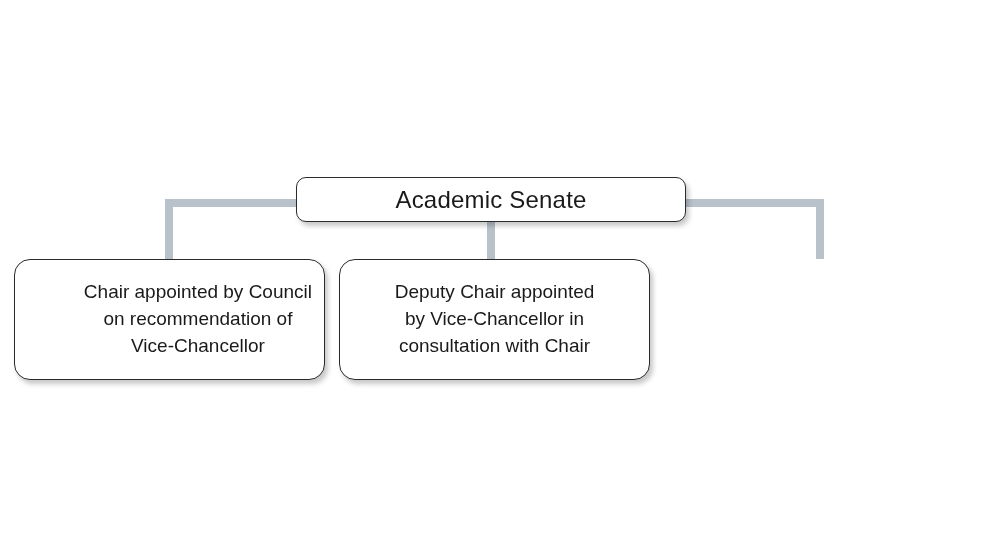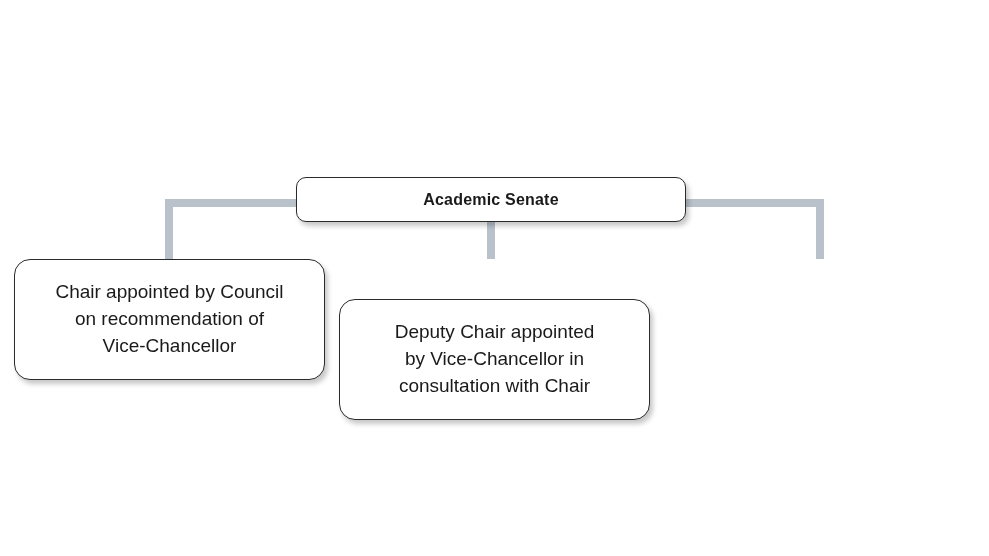--- a/index.html
+++ b/index.html
@@ -40,32 +40,32 @@
     box-shadow: 3px 4px 5px rgba(0,0,0,0.22);
   }
   .node-root {
     left: 296px;
     top: 177px;
     width: 390px;
     height: 45px;
     border-radius: 10px;
   }
   .node-root .node-label {
-    font-size: 16px;
-    font-weight: bold;
+    font-size: 24px;
+    font-weight: normal;
     letter-spacing: 0.2px;
   }
   .node-child {
     top: 259px;
     width: 311px;
     height: 121px;
     border-radius: 16px;
   }
-  .node-child-1 { left: 14px; }
-  .node-child-2 { left: 339px; margin-top: 40px; }
+  .node-child-1 { left: 14px; justify-content: flex-end; }
+  .node-child-2 { left: 339px; }
   .node-child-3 { left: 663px; }
   .node-child .node-label {
     font-size: 19px;
     line-height: 1.42;
     padding: 0 12px;
     white-space: pre-line;
   }
 </style>
 </head>
 <body>

